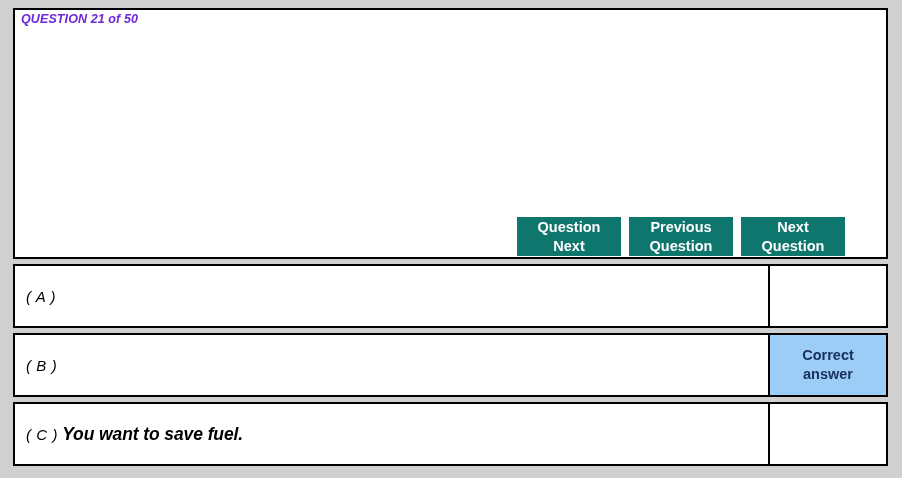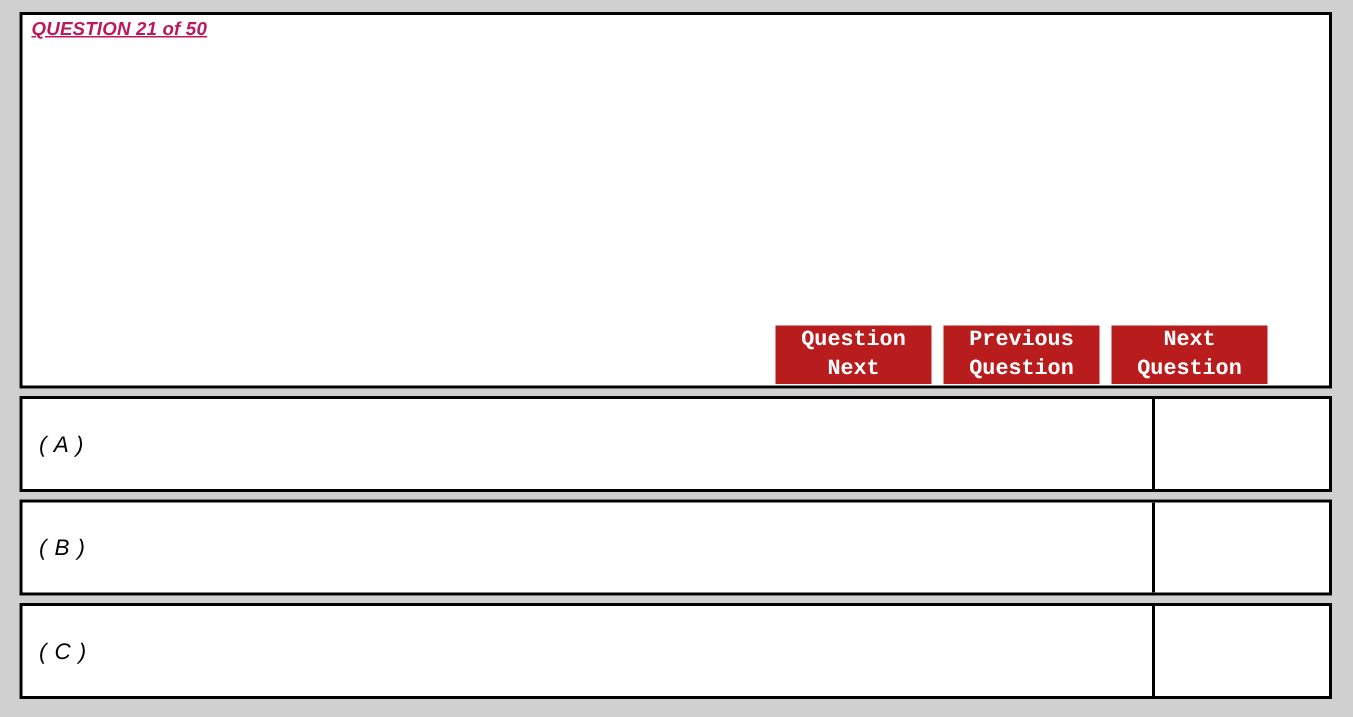--- a/index.html
+++ b/index.html
@@ -29,27 +29,26 @@
     height: 251px;
     box-sizing: border-box;
     background: #ffffff;
     border: 2px solid #000000;
   }
 
   .question-header {
     position: absolute;
     left: 6px;
     top: 2px;
-    color: #be185d;
+    color: #6d28d9;
     font-weight: bold;
     font-style: italic;
     font-size: 12.5px;
     letter-spacing: 0.1px;
     white-space: nowrap;
-    text-decoration: underline;
   }
 
   .question-text {
     position: absolute;
     left: 36px;
     top: 105px;
     font-size: 23px;
     font-style: italic;
     font-weight: normal;
     color: #000000;
@@ -63,25 +62,25 @@
     left: 502px;
     top: 207px;
     width: 328px;
     display: flex;
     gap: 8px;
   }
 
   .nav-button {
     width: 104px;
     height: 39px;
-    background: #b91c1c;
+    background: #0f766e;
     color: #ffffff;
     border: 0;
     padding: 0;
-    font-family: Liberation Mono, monospace;
+    font-family: Liberation Sans, sans-serif;
     font-size: 14.5px;
     font-weight: bold;
     line-height: 19px;
     text-align: center;
     display: flex;
     flex-direction: column;
     align-items: center;
     justify-content: center;
     cursor: pointer;
   }
@@ -199,25 +198,32 @@
         <span class="ln"></span>
         <span class="ln"></span>
       </div>
     </div>
   </div>
 
   <div class="answer-row r1">
     <div class="answer-main">
       <span class="answer-letter">( B )</span>
     </div>
+    <div class="answer-mark correct">
+      <div class="answer-mark-label">
+        <span class="ln">Correct</span>
+        <span class="ln">answer</span>
+      </div>
+    </div>
   </div>
 
   <div class="answer-row r2">
     <div class="answer-main">
       <span class="answer-letter">( C )</span>
+      <span class="answer-text">You want to save fuel.</span>
     </div>
     <div class="answer-mark">
       <div class="answer-mark-label">
         <span class="ln"></span>
         <span class="ln"></span>
       </div>
     </div>
   </div>
 
 </div>

